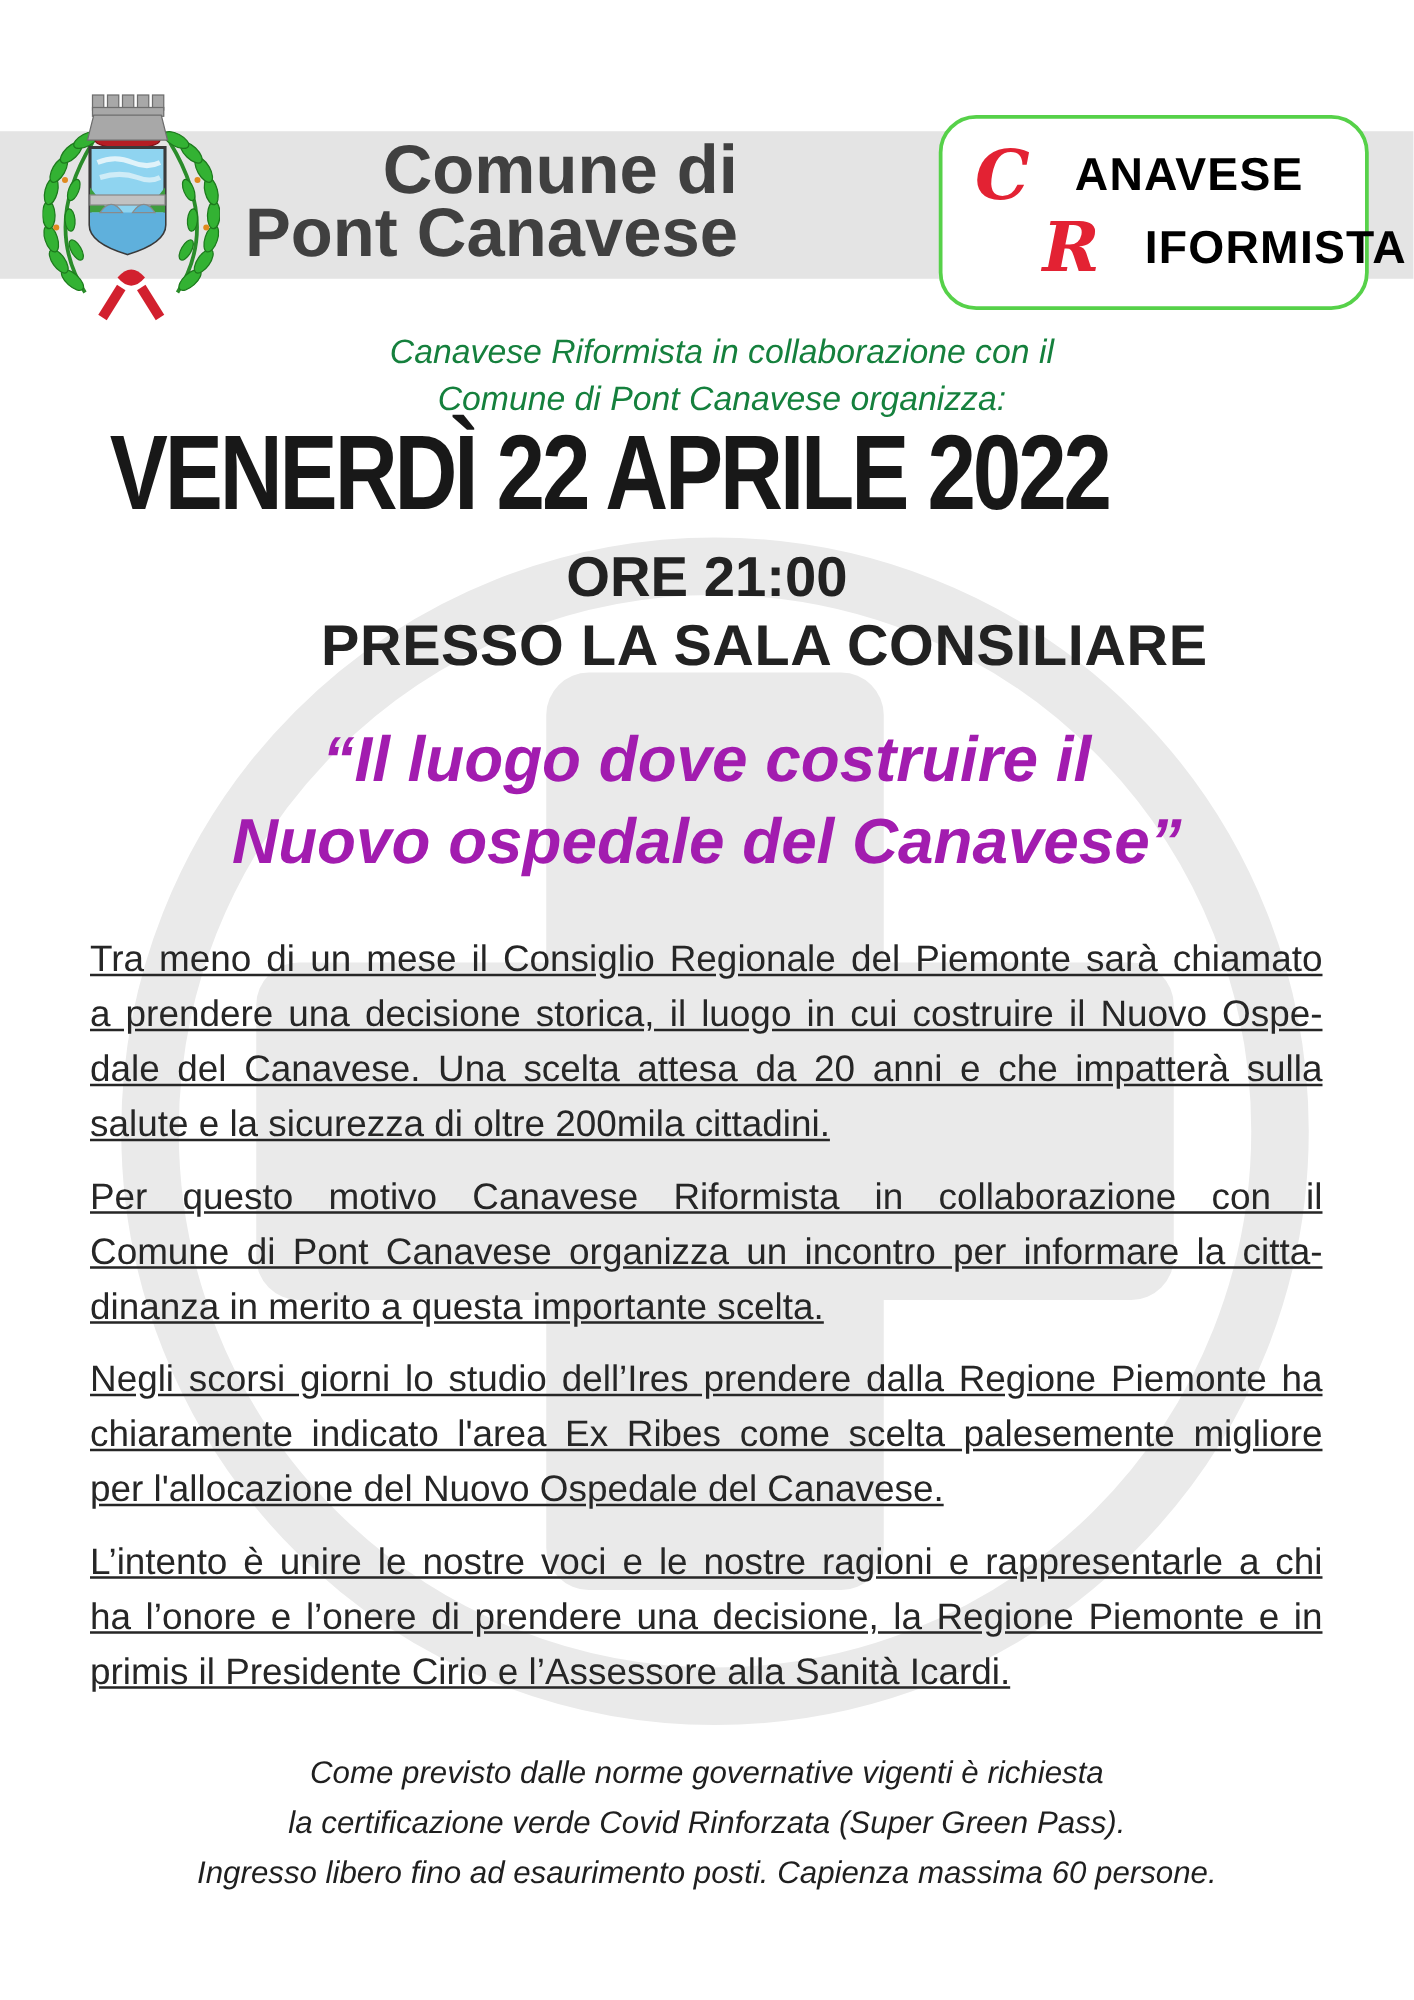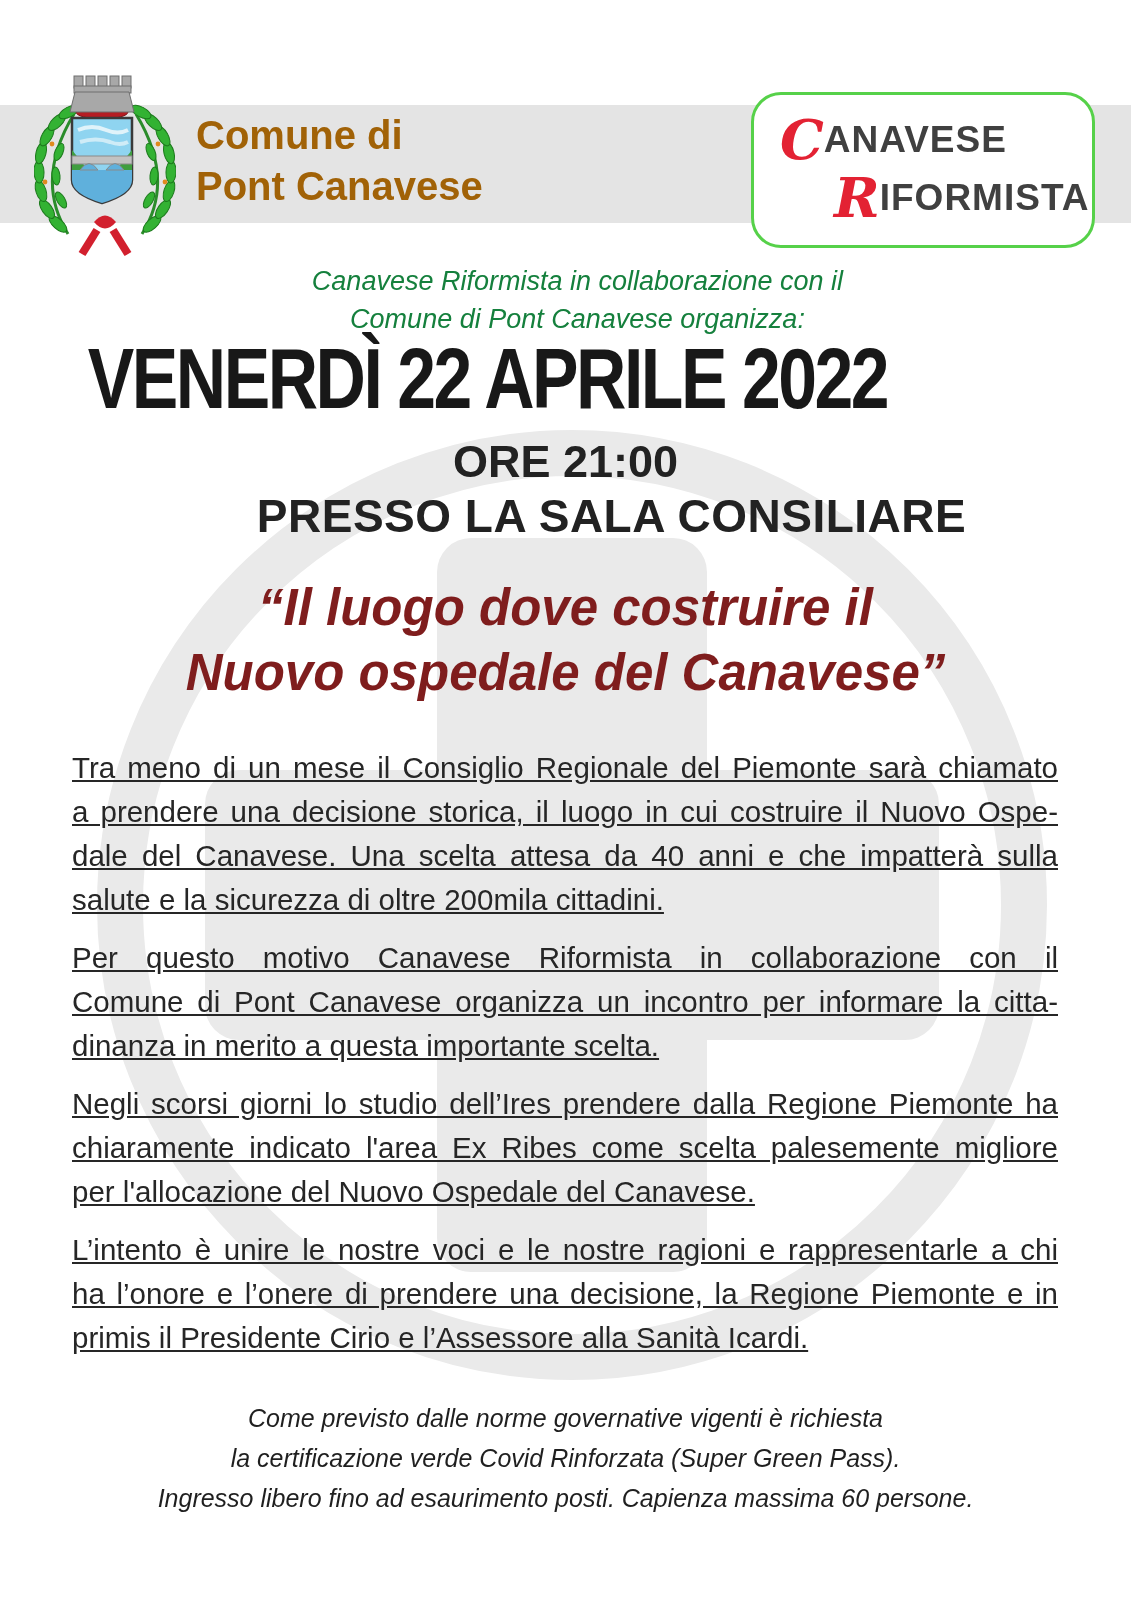--- a/index.html
+++ b/index.html
@@ -6,48 +6,48 @@
   .page{position:relative;width:1131px;height:1600px;background:#ffffff;
         font-family:"Liberation Sans",sans-serif;overflow:hidden;color:#262626;}
 
   .watermark{position:absolute;left:0;top:0;z-index:0;}
 
   .band{position:absolute;left:0;top:105px;width:1131px;height:118px;background:#e4e4e4;z-index:1;}
 
   .crest{position:absolute;left:34px;top:72px;z-index:2;}
 
   .muni{position:absolute;left:196px;top:110px;z-index:2;
-        font-size:40px;font-weight:bold;line-height:51px;color:#a16207;}
+        font-size:55px;font-weight:bold;line-height:51px;color:#404040;text-align:right;}
 
   .logo-box{position:absolute;left:751px;top:92px;width:338px;height:150px;z-index:2;
             background:#ffffff;border:3px solid #56d149;border-radius:30px;}
   .logo-line{position:absolute;white-space:nowrap;}
   .logo-line.l1{left:26px;top:12px;}
   .logo-line.l2{left:80px;top:70px;}
   .logo-initial{font-family:"DejaVu Serif",serif;font-style:italic;font-weight:bold;
                 font-size:55px;color:#e32233;}
-  .logo-rest{font-weight:bold;font-size:37px;color:#404040;letter-spacing:1px;vertical-align:7px;}
+  .logo-rest{font-weight:bold;font-size:37px;color:#000000;letter-spacing:1px;vertical-align:7px;margin-left:36px;}
 
   .centered .ln{text-align:center;text-align-last:center;}
 
   .intro{position:absolute;left:12px;top:262px;width:100%;z-index:2;
          font-style:italic;font-size:27px;line-height:38px;color:#15803d;}
 
   .title-wrap{position:absolute;left:0;top:336px;width:100%;z-index:2;}
   .title{display:inline-block;white-space:nowrap;line-height:1;
          font-size:85px;font-weight:bold;letter-spacing:-3px;color:#181818;
          transform:scaleX(0.82);transform-origin:50% 50%;}
 
   .time{position:absolute;left:0;top:436px;width:100%;text-align:center;z-index:2;
         font-size:45px;font-weight:bold;color:#222;}
   .venue{position:absolute;left:0;top:489px;width:100%;text-align:center;z-index:2;
          font-size:46px;font-weight:bold;letter-spacing:0.5px;color:#222;margin-left:46px;}
 
   .quote{position:absolute;left:0;top:575px;width:100%;z-index:2;
-         font-style:italic;font-weight:bold;font-size:51px;line-height:65px;color:#7f1d1d;}
+         font-style:italic;font-weight:bold;font-size:51px;line-height:65px;color:#a21caf;}
 
   .bodytext{position:absolute;left:72px;top:746px;width:986px;z-index:2;
             font-size:29.5px;line-height:44px;color:#262626;}
   .para{margin:0 0 14px 0;}
   .para .ln{text-align:justify;text-align-last:justify;text-decoration:underline;}
   .para .ln:last-child{text-align-last:left;}
 
   .footer{position:absolute;left:0;top:1398px;width:100%;z-index:2;
           font-style:italic;font-size:25px;line-height:40px;color:#1f1f1f;}
 </style>
@@ -158,21 +158,21 @@
 
   <div class="quote centered">
       <div class="ln">“Il luogo dove costruire il</div>
       <div class="ln">Nuovo ospedale del Canavese”</div>
     </div>
 
   <div class="bodytext">
     <div class="para">
         <div class="ln">Tra meno di un mese il Consiglio Regionale del Piemonte sarà chiamato</div>
         <div class="ln">a prendere una decisione storica, il luogo in cui costruire il Nuovo Ospe-</div>
-        <div class="ln">dale del Canavese. Una scelta attesa da 40 anni e che impatterà sulla</div>
+        <div class="ln">dale del Canavese. Una scelta attesa da 20 anni e che impatterà sulla</div>
         <div class="ln">salute e la sicurezza di oltre 200mila cittadini.</div>
       </div>
     <div class="para">
         <div class="ln">Per questo motivo Canavese Riformista in collaborazione con il</div>
         <div class="ln">Comune di Pont Canavese organizza un incontro per informare la citta-</div>
         <div class="ln">dinanza in merito a questa importante scelta.</div>
       </div>
     <div class="para">
         <div class="ln">Negli scorsi giorni lo studio dell’Ires prendere dalla Regione Piemonte ha</div>
         <div class="ln">chiaramente indicato l'area Ex Ribes come scelta palesemente migliore</div>

